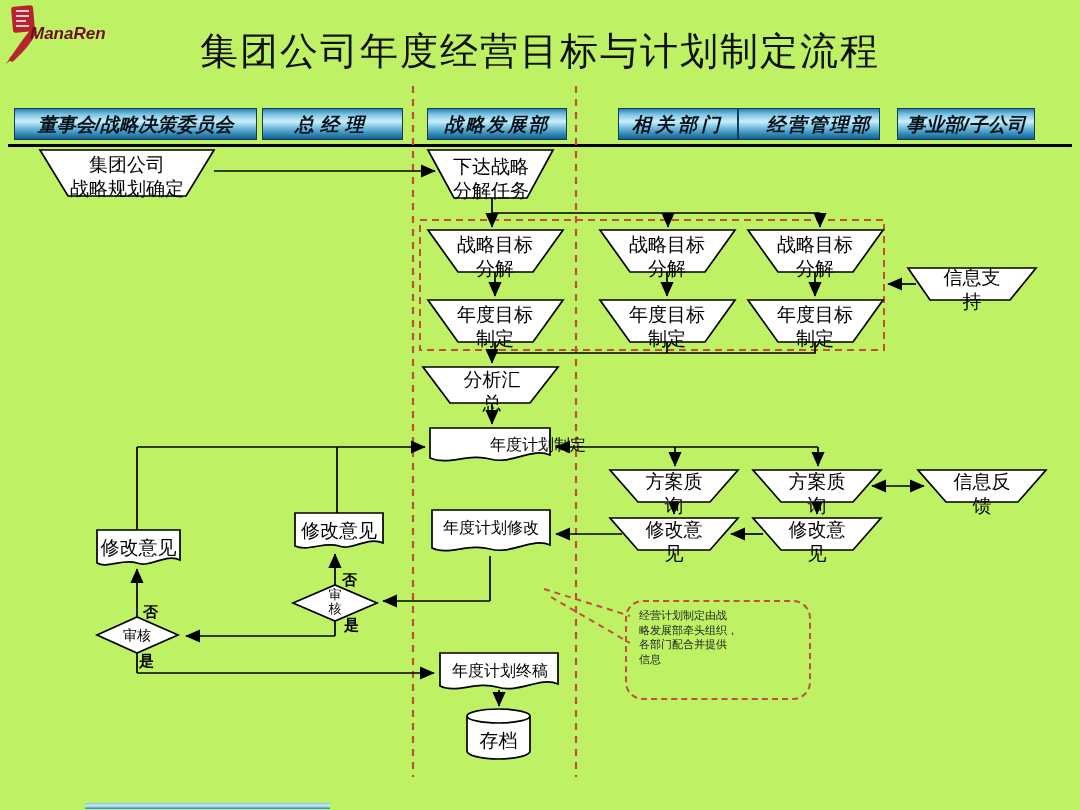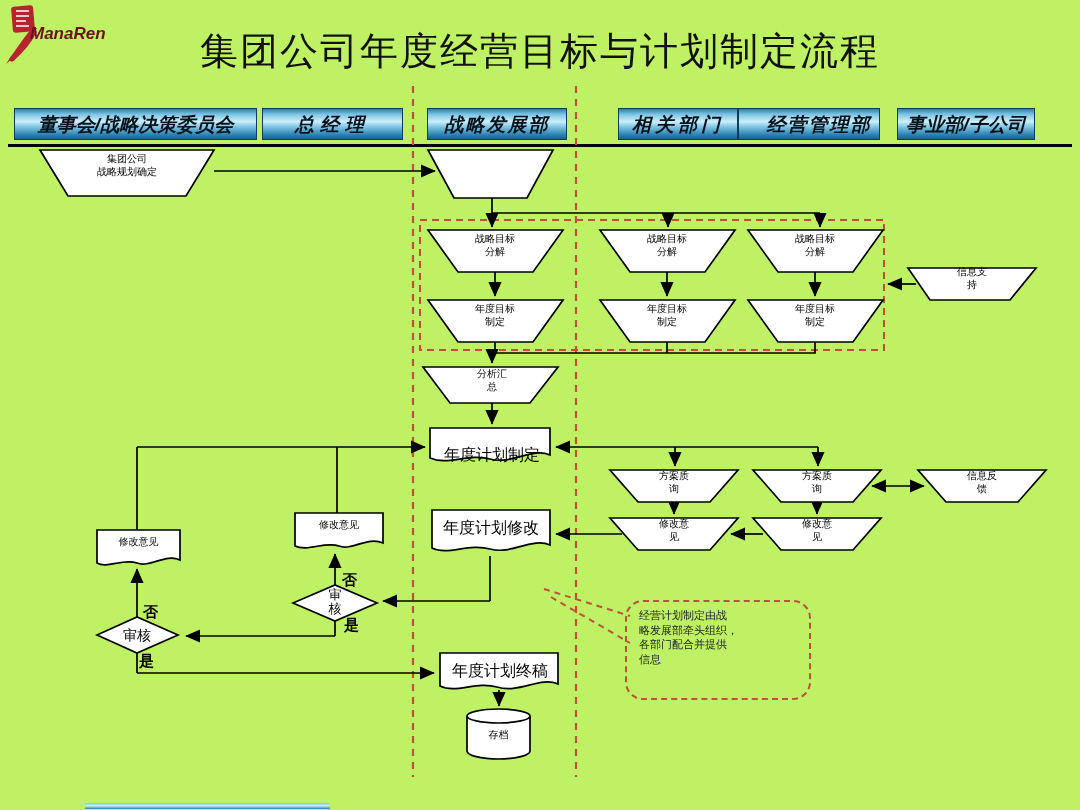--- a/index.html
+++ b/index.html
@@ -6,21 +6,21 @@
   #slide{position:relative;width:1080px;height:810px;background:#bef264;overflow:hidden;
          font-family:"Liberation Sans","DejaVu Sans",sans-serif;color:#000;}
   #flow-svg{position:absolute;left:0;top:0;width:1080px;height:810px;}
   .title{position:absolute;left:120px;top:26px;width:840px;text-align:center;
          font-family:"Liberation Serif","DejaVu Serif",serif;font-size:38px;letter-spacing:2px;color:#111;}
   .brand{position:absolute;left:30px;top:24px;font-size:17px;font-weight:bold;font-style:italic;color:#6e0e20;}
   .lane-hdr{position:absolute;top:108px;height:32px;line-height:32px;text-align:center;
             font-weight:bold;font-style:italic;font-size:19px;color:#04121c;
             background:linear-gradient(180deg,#2e7fae 0%,#7cc4e4 18%,#cdeef8 42%,#8fd0ea 55%,#2e85b5 85%,#16618f 100%);
             border:1px solid #0d3c5c;box-sizing:border-box;}
-  .lbl{position:absolute;text-align:center;white-space:pre-line;font-size:10px;line-height:1.25;}
+  .lbl{position:absolute;text-align:center;white-space:pre-line;font-size:19px;line-height:1.25;}
   .lbl-lg{font-size:16px;}
   .lbl-sm{font-size:13px;line-height:14px;}
   .branch{position:absolute;font-size:15px;font-weight:bold;}
   .callout{position:absolute;left:625px;top:600px;width:186px;height:100px;box-sizing:border-box;
            border:2.5px dashed #c0503c;border-radius:18px;padding:6px 10px 4px 12px;
            font-size:11px;line-height:1.32;white-space:pre-line;color:#222;}
   .bottom-strip{position:absolute;left:85px;top:803px;width:245px;height:6px;
             background:linear-gradient(180deg,#7cc4e4 0%,#cdeef8 45%,#2e85b5 100%);}
 </style>
 </head>
@@ -128,37 +128,39 @@
       <polygon points="293,603 335,585 377,603 335,621"></polygon>
       <polygon points="97,635 137,617 178,635 137,653"></polygon>
       <path d="M440,653 H558 V684 C540,676 519,694 497,687 C476,681 456,694 440,686 Z"></path>
       <path d="M467,716 V751 A31.5,8 0 0 0 530,751 V716"></path>
       <ellipse cx="498.5" cy="716" rx="31.5" ry="7"></ellipse>
     </g>
   </svg>
 
   <div class="lbl" style="left:47px;top:153px;width:160px;">集团公司
 战略规划确定</div>
+  <div class="lbl" style="left:421px;top:155px;width:140px;">下达战略
+分解任务</div>
   <div class="lbl" style="left:435px;top:233px;width:120px;">战略目标
 分解</div>
   <div class="lbl" style="left:607px;top:233px;width:120px;">战略目标
 分解</div>
   <div class="lbl" style="left:755px;top:233px;width:120px;">战略目标
 分解</div>
   <div class="lbl" style="left:435px;top:303px;width:120px;">年度目标
 制定</div>
   <div class="lbl" style="left:607px;top:303px;width:120px;">年度目标
 制定</div>
   <div class="lbl" style="left:755px;top:303px;width:120px;">年度目标
 制定</div>
   <div class="lbl" style="left:902px;top:266px;width:140px;">信息支
 持</div>
   <div class="lbl" style="left:422px;top:368px;width:140px;">分析汇
 总</div>
-  <div class="lbl lbl-lg" style="left:430px;top:445px;width:124px;">年度计划制定</div>
+  <div class="lbl lbl-lg" style="left:430px;top:435px;width:124px;padding-left:46px;">年度计划制定</div>
   <div class="lbl" style="left:604px;top:470px;width:140px;">方案质
 询</div>
   <div class="lbl" style="left:747px;top:470px;width:140px;">方案质
 询</div>
   <div class="lbl" style="left:912px;top:470px;width:140px;">信息反
 馈</div>
   <div class="lbl" style="left:604px;top:518px;width:140px;">修改意
 见</div>
   <div class="lbl" style="left:747px;top:518px;width:140px;">修改意
 见</div>

